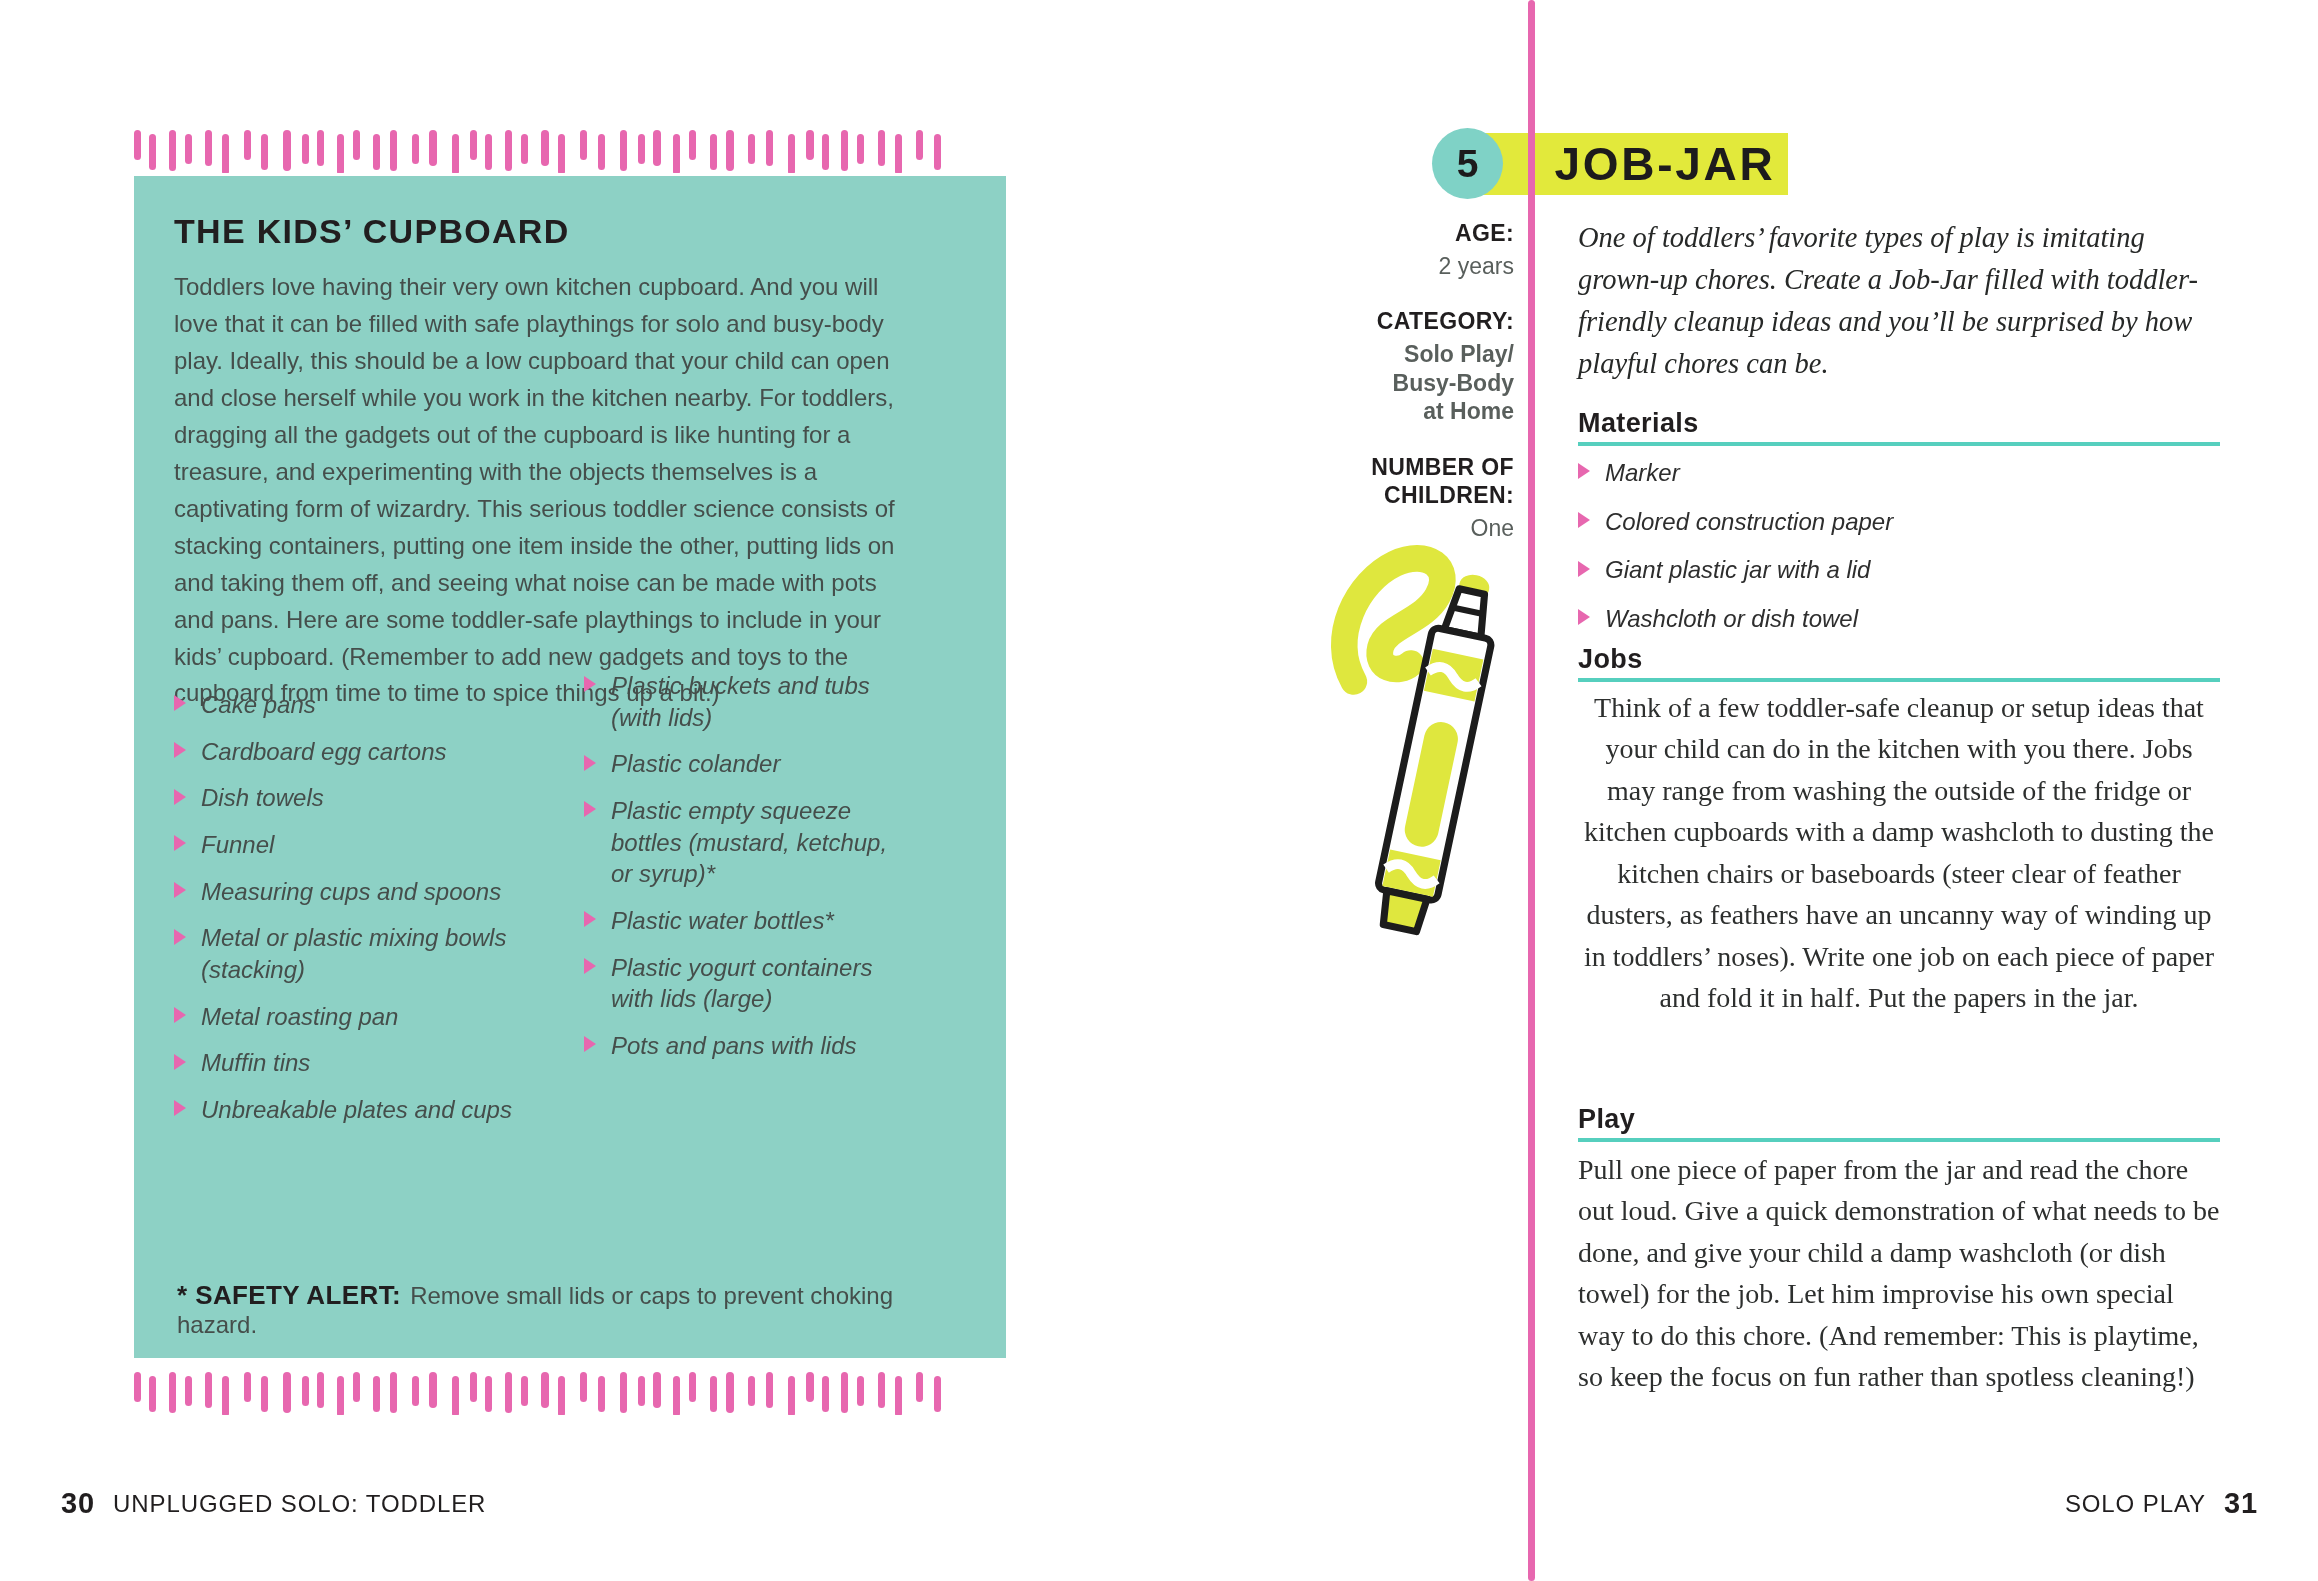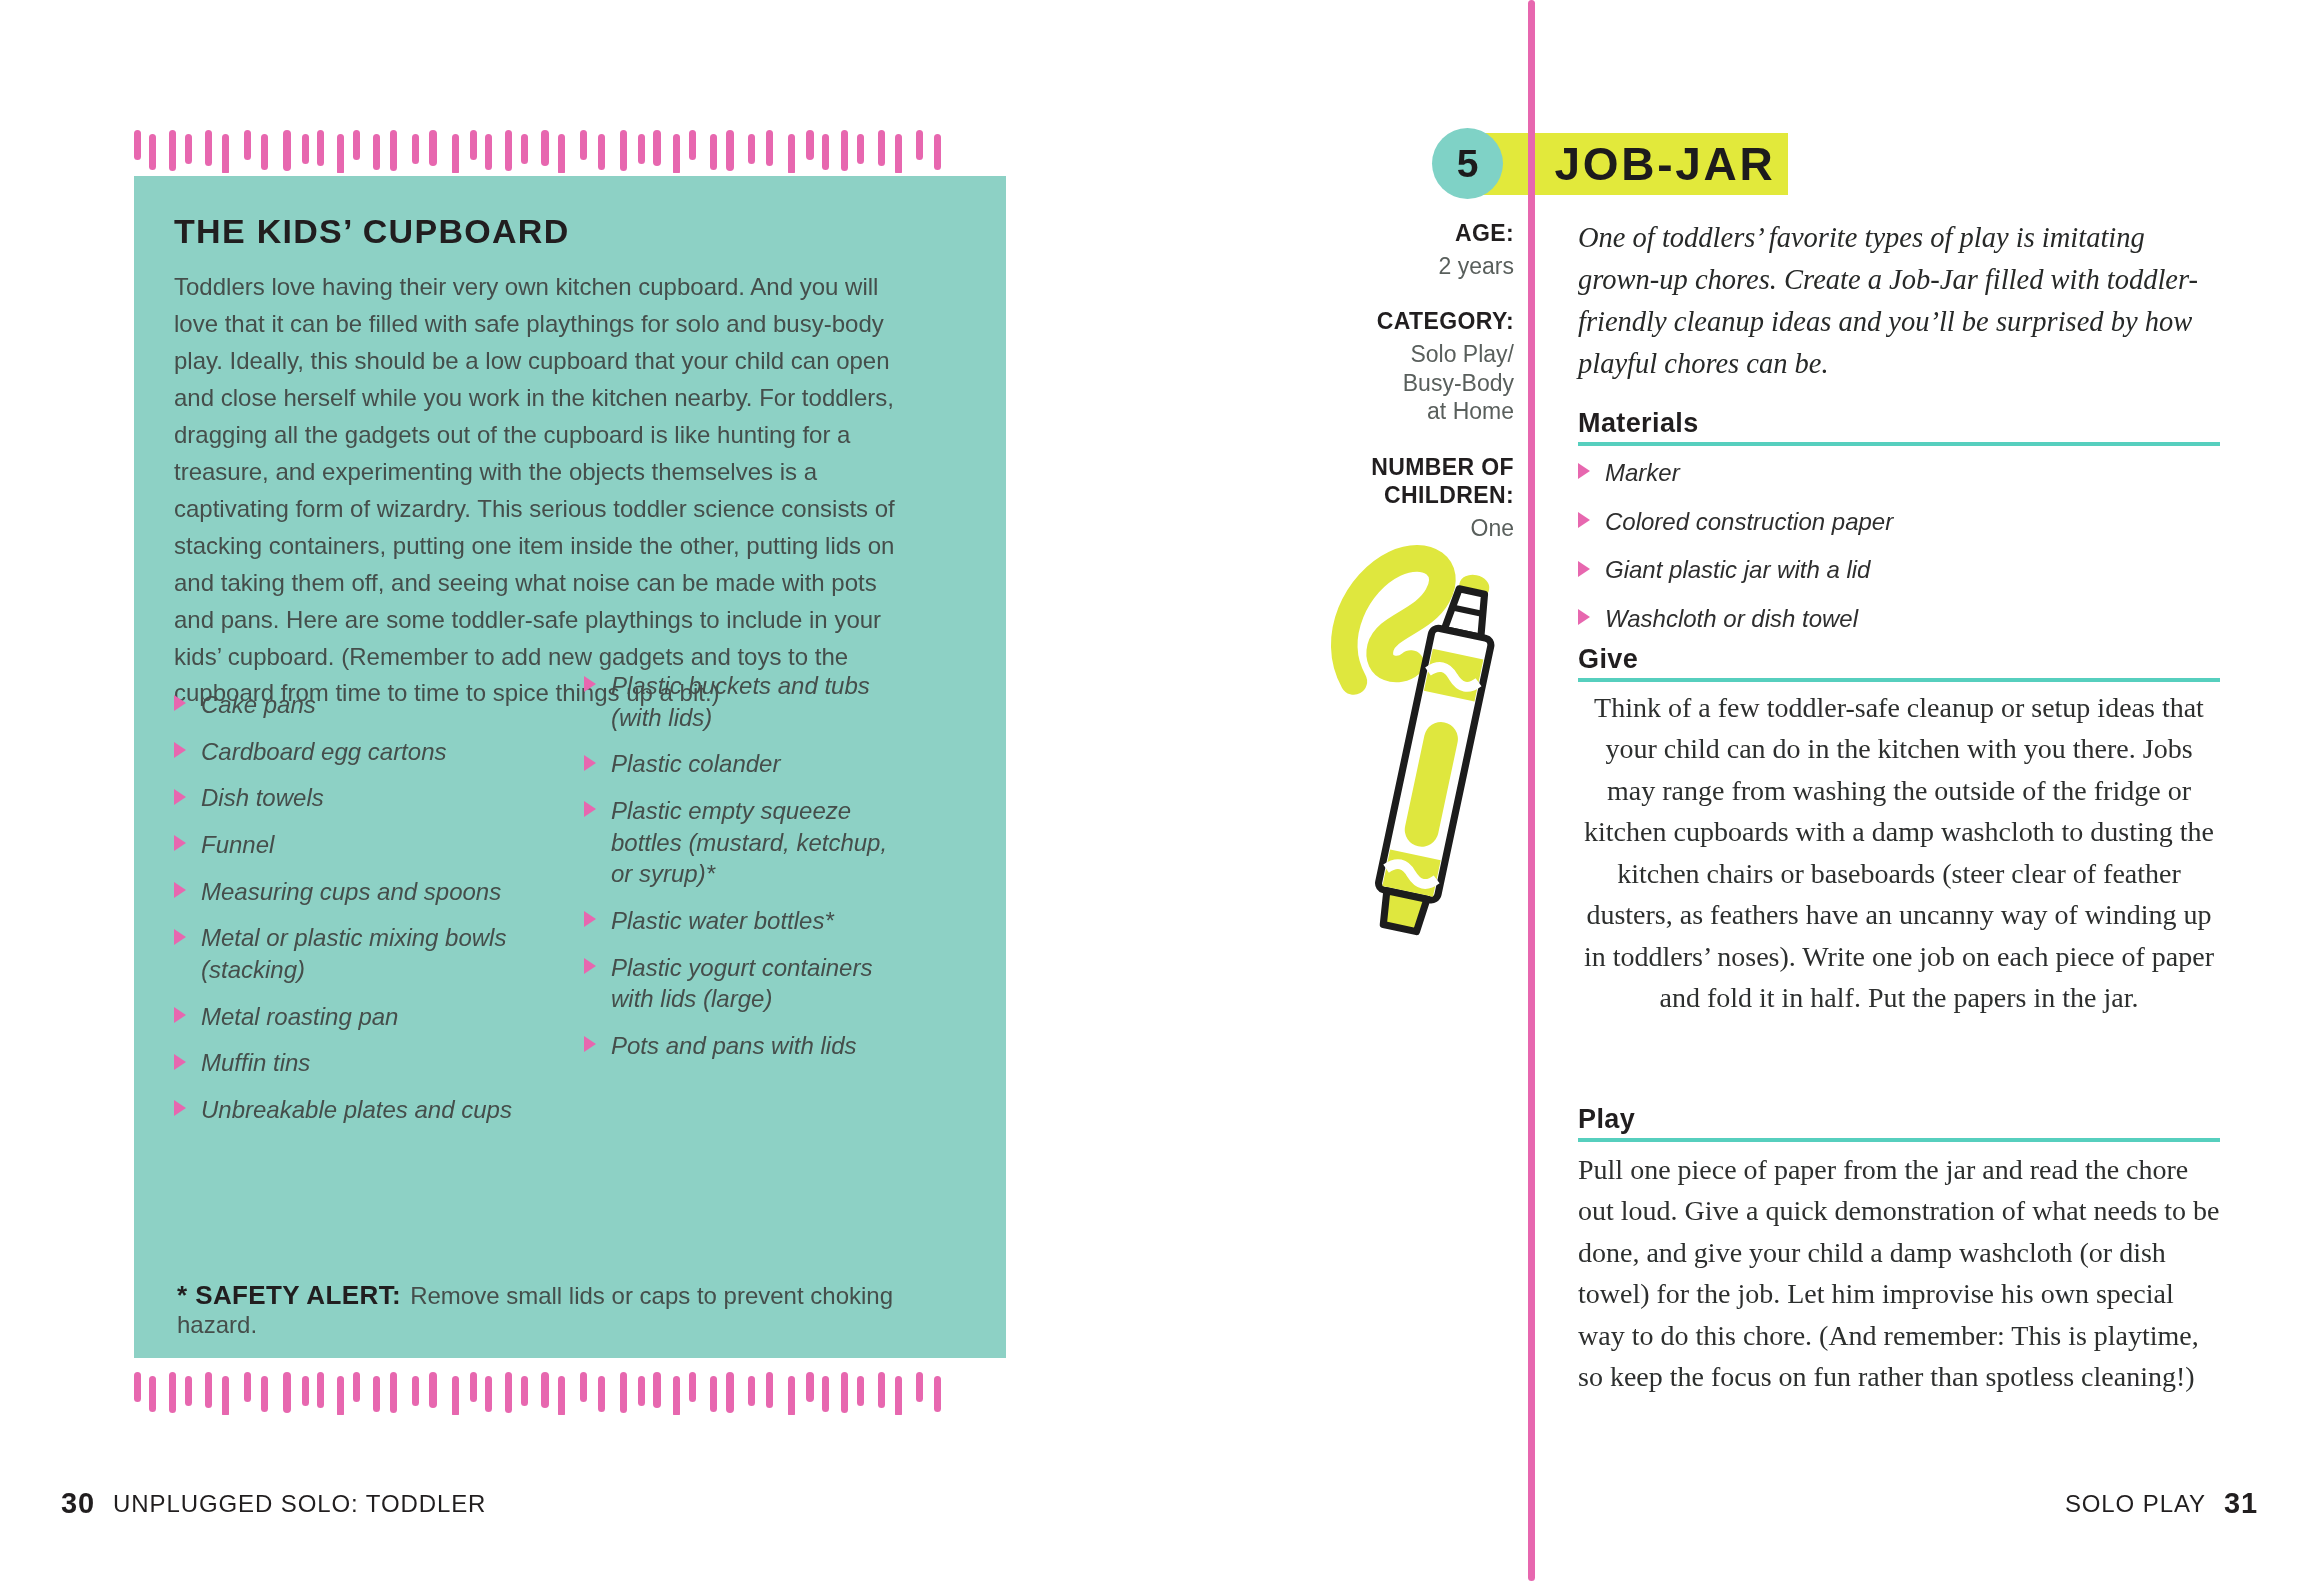--- a/index.html
+++ b/index.html
@@ -34,21 +34,21 @@
   
   .divider-line { position:absolute; left:1528px; top:0; width:7.1px; height:1581px; background:#e767af; border-radius:3.6px; z-index:3; }
   .title-bar { position:absolute; left:1480px; top:133px; width:308px; height:62px; background:#e2e93b; display:flex; align-items:center; justify-content:center; padding-left:62px; z-index:2; }
   .title-bar .act-title { font-weight:700; font-size:46px; letter-spacing:2.7px; color:#1d1b1c; font-stretch:condensed; }
   .number-circle { position:absolute; left:1432px; top:128px; width:71px; height:71px; border-radius:50%; background:#7fd2c6; display:flex; align-items:center; justify-content:center; z-index:4; font-weight:700; font-size:39px; color:#1d1b1c; }
 
   .meta-col { position:absolute; left:1231px; top:219px; width:283px; text-align:right; }
   .meta-label { font-weight:700; font-size:23px; letter-spacing:0.4px; color:#211e1f; font-stretch:condensed; line-height:1.22; }
   .meta-value { font-size:23px; line-height:1.25; color:#595f5c; margin-top:4.5px; }
   .meta-gap { margin-top:27px; }
-  .narrow-value { max-width:125px; margin-left:auto; }
+  .narrow-value { max-width:125px; margin-left:auto;font-weight:bold; }
   .narrow-label { max-width:201px; margin-left:auto; }
 
   .main-col { position:absolute; left:1578px; width:642px; }
   .intro-italic { top:217px; font-family:"Liberation Serif", serif; font-style:italic; font-size:28.5px; line-height:1.47; color:#272928; }
   .section-heading { display:inline-block; font-weight:700; font-size:27px; letter-spacing:0.4px; color:#211e1f; font-stretch:condensed; border-bottom:4.5px solid #56cfbe; padding-bottom:2.7px; }
   .materials-head { top:408px; }
   .materials-list { left:1578px; top:457px; width:624px; }
   .materials-list li { font-size:24px; margin-bottom:17px; color:#2e2e2e; }
   .setup-head { top:644px; }
   .body-serif { font-family:"Liberation Serif", serif; font-size:28px; line-height:1.48; color:#2d2f2e; }
@@ -288,21 +288,21 @@
     <li>
         <span class="tri"></span>
         <span class="li-text">Giant plastic jar with a lid</span>
       </li>
     <li>
         <span class="tri"></span>
         <span class="li-text">Washcloth or dish towel</span>
       </li>
   </ul>
 
-  <h2 class="main-col section-heading setup-head">Give</h2>
+  <h2 class="main-col section-heading setup-head">Jobs</h2>
   <p class="main-col body-serif setup-body">Think of a few toddler-safe cleanup or setup ideas that your child can do in the kitchen with you there. Jobs may range from washing the outside of the fridge or kitchen cupboards with a damp washcloth to dusting the kitchen chairs or baseboards (steer clear of feather dusters, as feathers have an uncanny way of winding up in toddlers’ noses). Write one job on each piece of paper and fold it in half. Put the papers in the jar.</p>
 
   <h2 class="main-col section-heading play-head">Play</h2>
   <p class="main-col body-serif play-body">Pull one piece of paper from the jar and read the chore out loud. Give a quick demonstration of what needs to be done, and give your child a damp washcloth (or dish towel) for the job. Let him improvise his own special way to do this chore. (And remember: This is playtime, so keep the focus on fun rather than spotless cleaning!)</p>
 
   <div class="footer footer-right">
     <span class="foot-label">SOLO PLAY</span>
     <span class="pagenum">31</span>
   </div>
 

